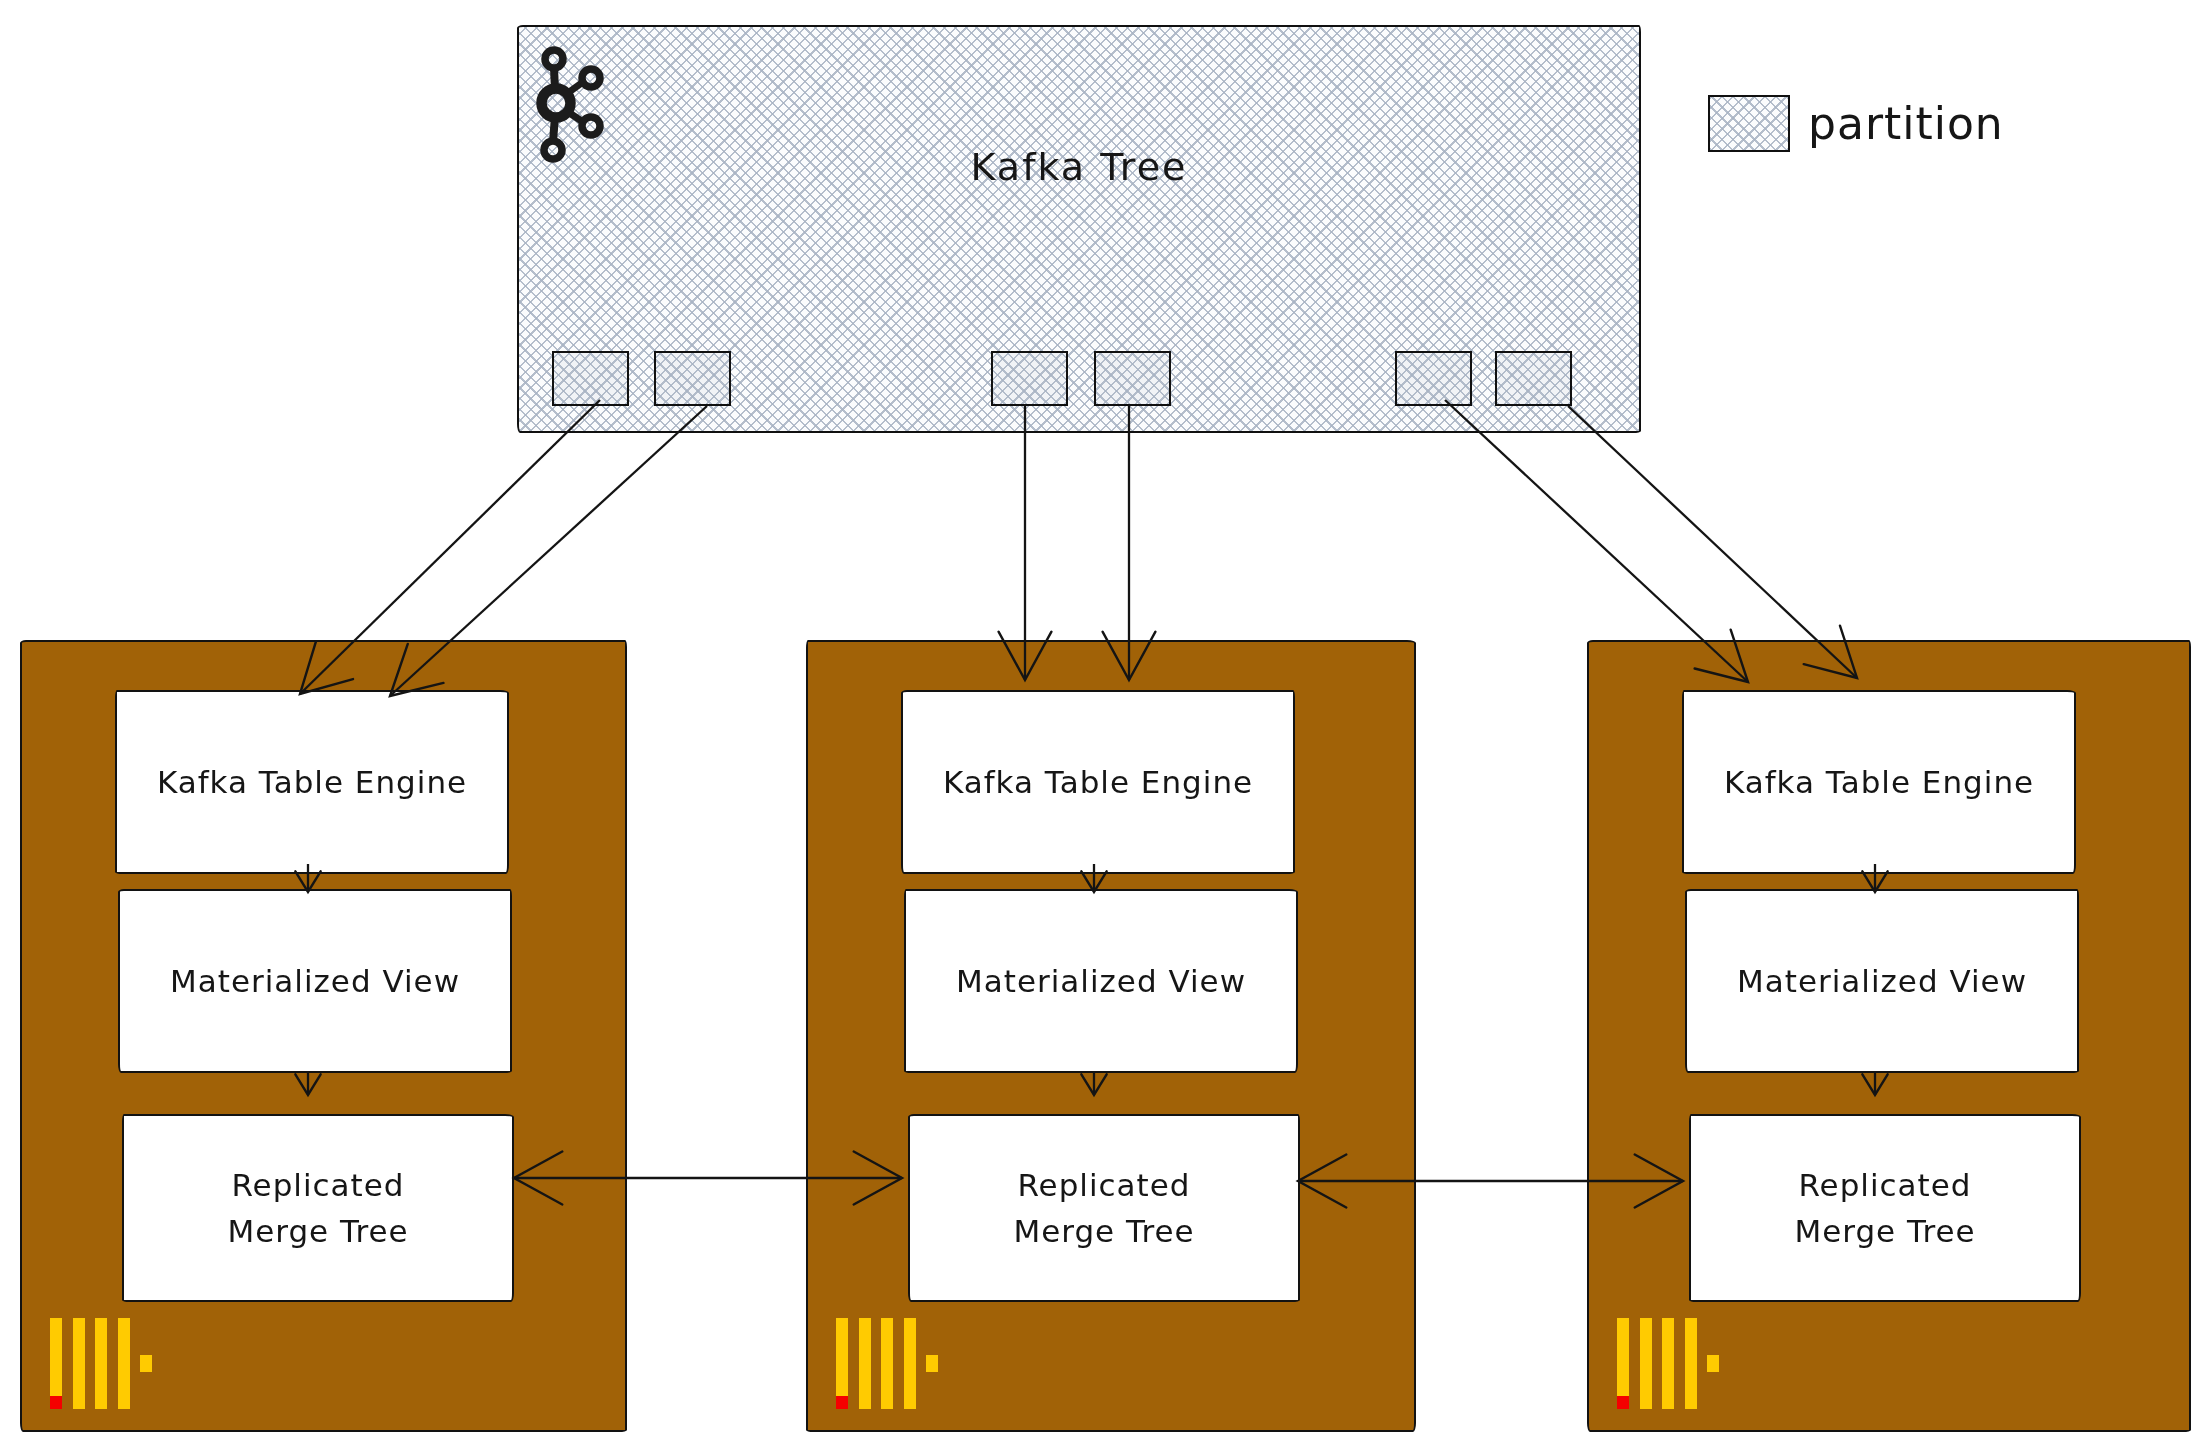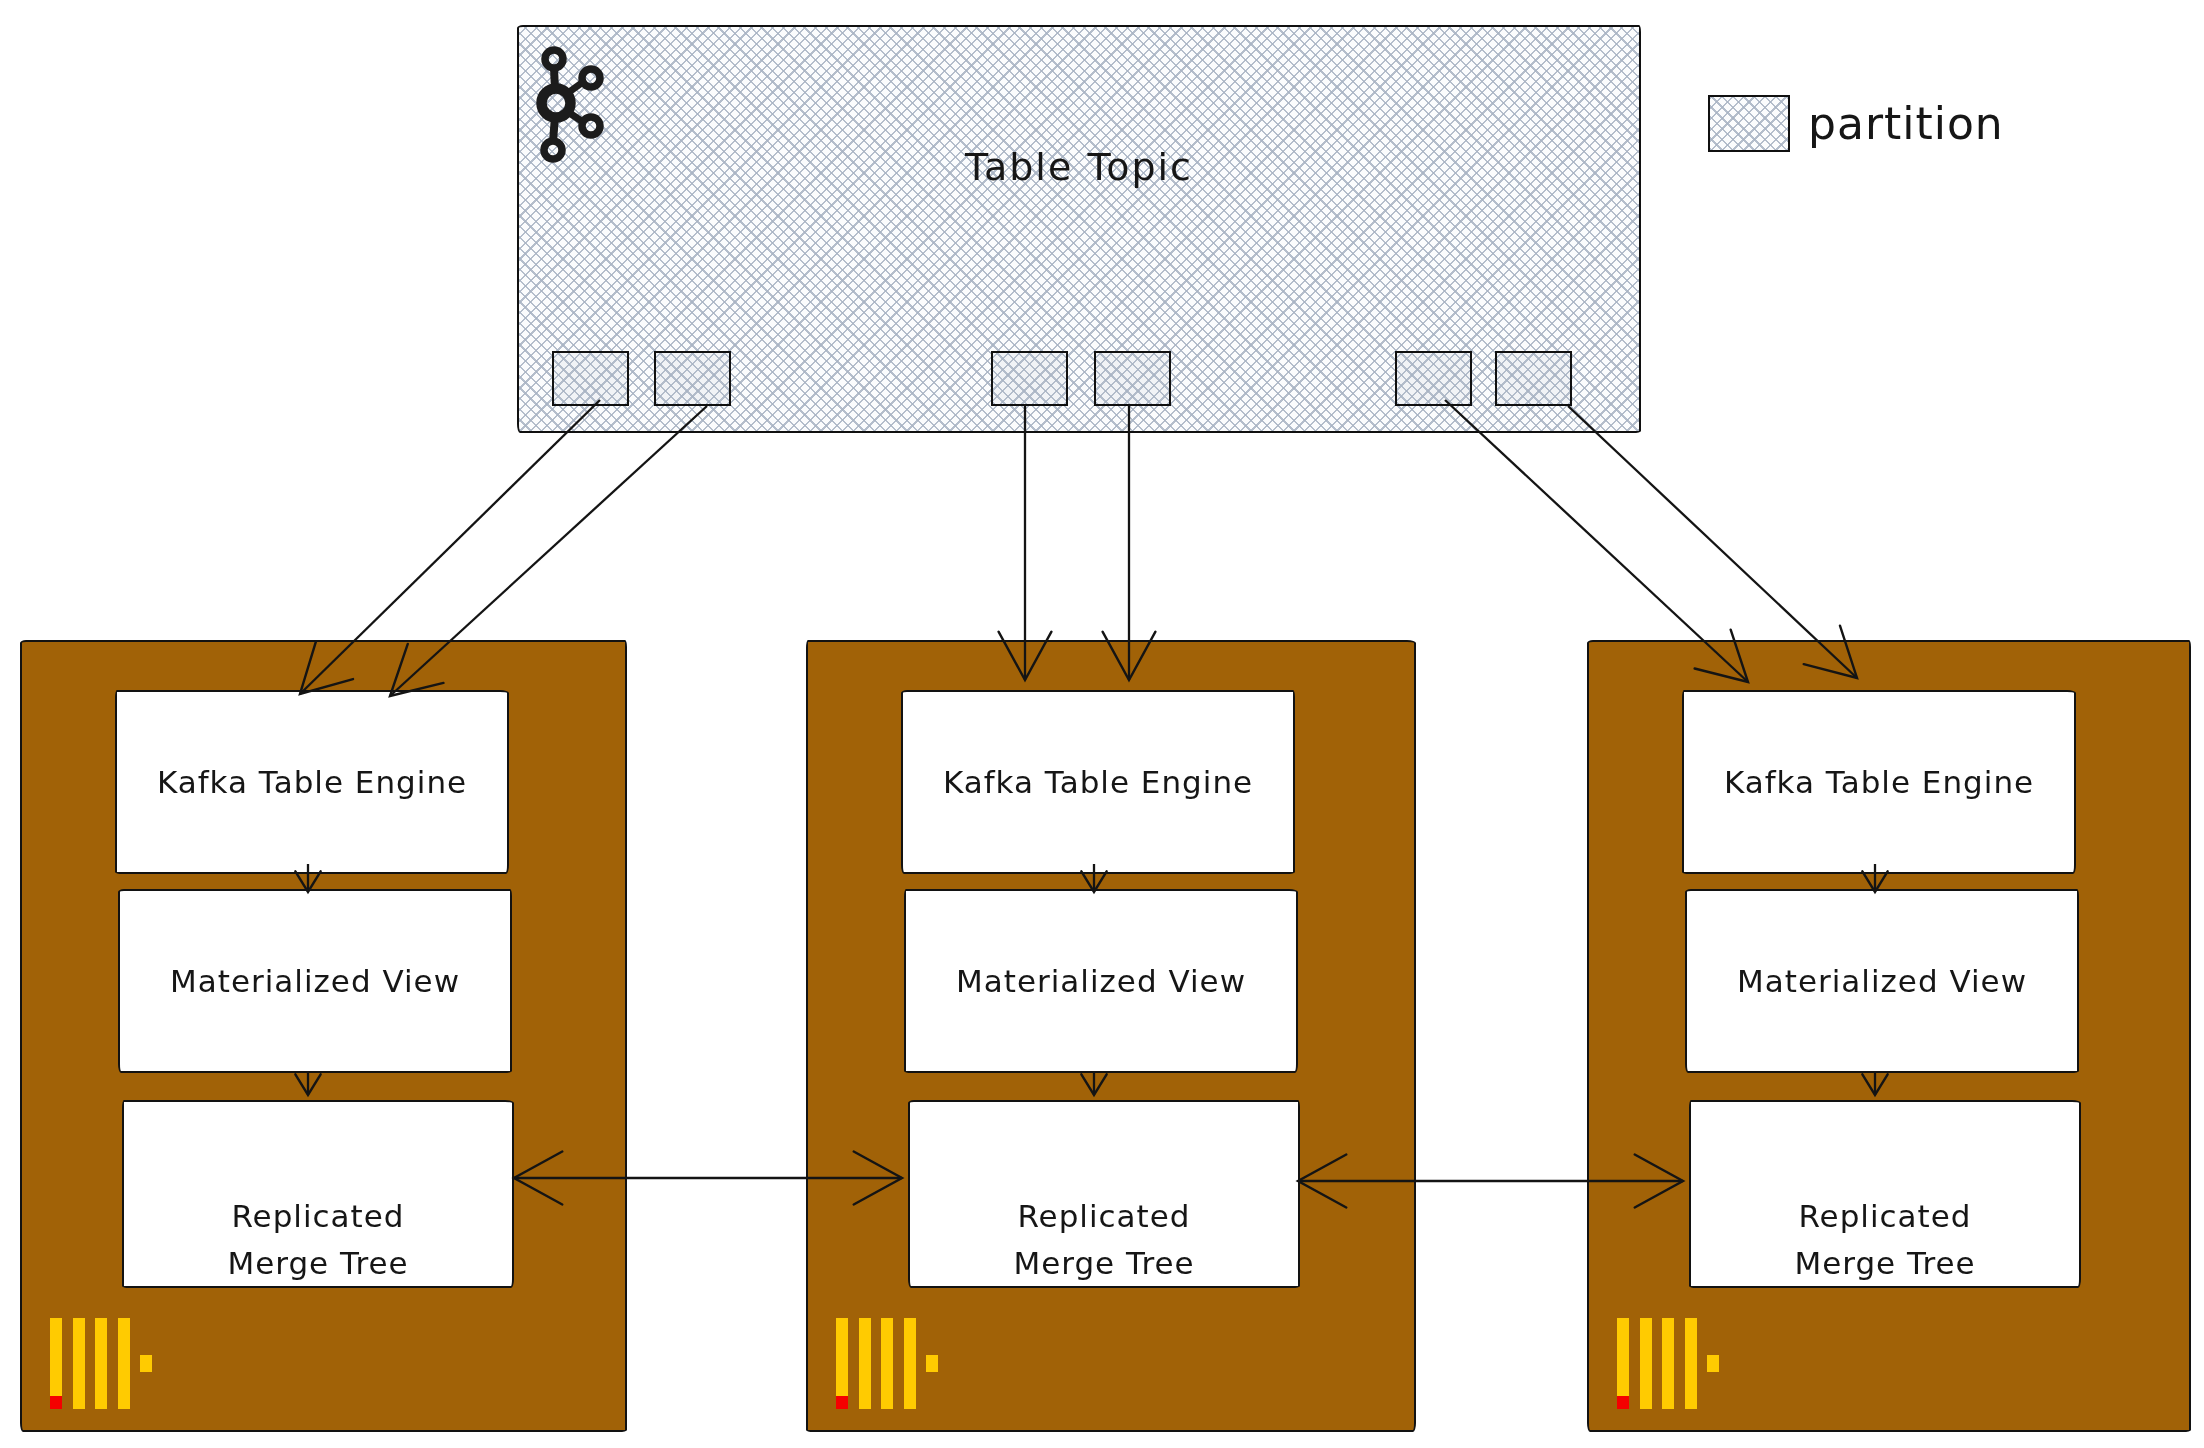--- a/index.html
+++ b/index.html
@@ -34,21 +34,21 @@
   .node{position:absolute;top:640px;height:788px;border:2.6px solid #121212;background:#a16207;}
   .node1{left:20px;width:603px;}
   .node2{left:806px;width:606px;}
   .node3{left:1587px;width:600px;}
 
   .inner{position:absolute;left:93px;width:390px;height:180px;border:2.5px solid #121212;background:#fff;
     display:flex;align-items:center;justify-content:center;text-align:center;
     font-size:31px;letter-spacing:1px;line-height:1.5;}
   .inner.kte{top:48px;}
   .inner.mv {top:247px;left:96px;}
-  .inner.rmt{top:458px;left:100px;width:388px;height:184px;align-items:flex-end;}
+  .inner.rmt{top:472px;left:100px;width:388px;height:184px;}
 
   .ch-logo{position:absolute;left:28px;top:676px;}
 
   .arrows{position:absolute;left:0;top:0;pointer-events:none;}
 </style>
 </head>
 <body>
 
 <div class="canvas">
 
@@ -59,21 +59,21 @@
         <line x1="20" y1="76" x2="18" y2="102" stroke-width="8"></line>
         <line x1="30" y1="55" x2="48" y2="42" stroke-width="7"></line>
         <line x1="30" y1="70" x2="48" y2="82" stroke-width="7"></line>
         <circle cx="19" cy="19" r="9" stroke-width="7.5"></circle>
         <circle cx="21" cy="63" r="14.5" stroke-width="10.5"></circle>
         <circle cx="18" cy="110" r="9" stroke-width="7.5"></circle>
         <circle cx="56" cy="38" r="9" stroke-width="7.5"></circle>
         <circle cx="56" cy="86" r="9" stroke-width="7.5"></circle>
       </g>
     </svg>
-    <div class="topic-title">Table Topic</div>
+    <div class="topic-title">Kafka Tree</div>
     <div class="partition xhatch p1"></div>
     <div class="partition xhatch p2"></div>
     <div class="partition xhatch p3"></div>
     <div class="partition xhatch p4"></div>
     <div class="partition xhatch p5"></div>
     <div class="partition xhatch p6"></div>
   </div>
 
   <div class="legend">
     <div class="legend-swatch xhatch"></div>

